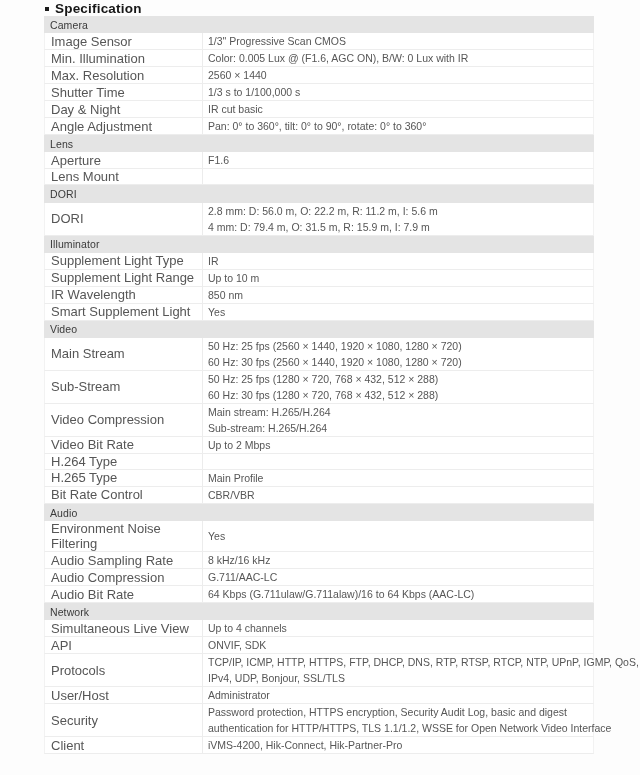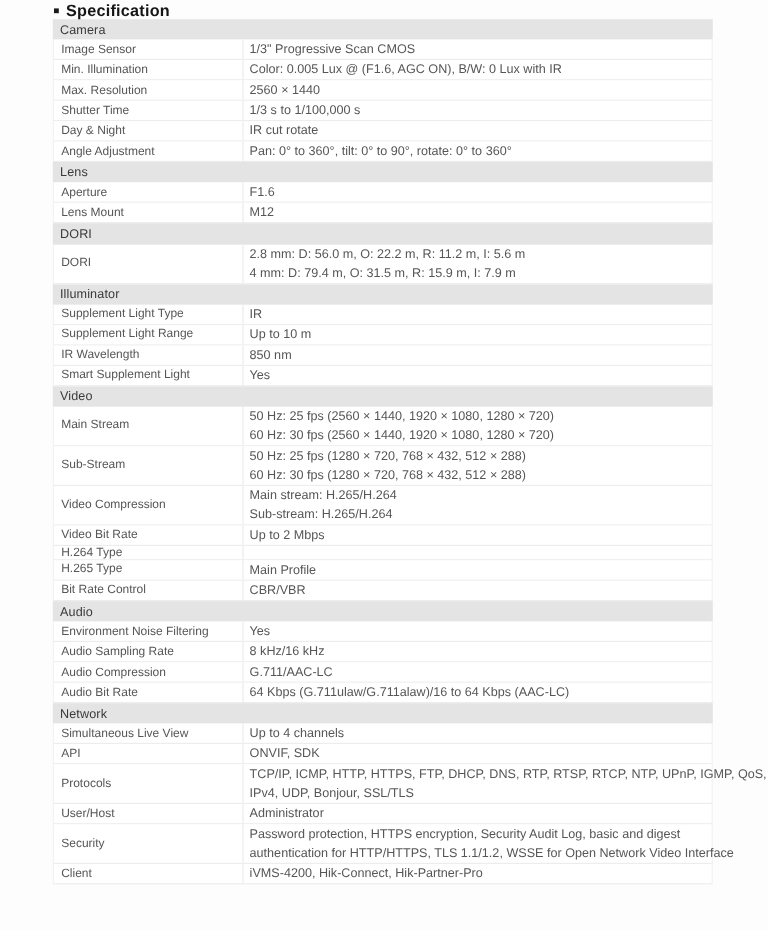--- a/index.html
+++ b/index.html
@@ -34,21 +34,21 @@
     display: flex;
     background: #ffffff;
     border-bottom: 1px solid #ededed;
     border-left: 1px solid #f2f2f2;
     border-right: 1px solid #f2f2f2;
   }
   .cell-label {
     flex: 0 0 158px; width: 158px;
     padding-left: 6px; padding-right: 4px;
     display: flex; align-items: center;
-    font-size: 10px; color: #565656;
+    font-size: 13px; color: #565656;
     border-right: 1px solid #ececec;
   }
   .cell-value {
     flex: 1;
     padding-left: 5px;
     display: flex; flex-direction: column; justify-content: center;
     font-size: 10.5px; color: #565656;
   }
   .vline { line-height: 16px; white-space: nowrap; }
 </style>
@@ -82,41 +82,38 @@
       </div>
       <div class="row">
         <div class="cell-label">Shutter Time</div>
         <div class="cell-value">
           <div class="vline">1/3 s to 1/100,000 s</div>
         </div>
       </div>
       <div class="row">
         <div class="cell-label">Day &amp; Night</div>
         <div class="cell-value">
-          <div class="vline">IR cut rotate</div>
+          <div class="vline">IR cut basic</div>
         </div>
       </div>
       <div class="row">
         <div class="cell-label">Angle Adjustment</div>
         <div class="cell-value">
           <div class="vline">Pan: 0° to 360°, tilt: 0° to 90°, rotate: 0° to 360°</div>
         </div>
       </div>
       <div class="sec-header">Lens</div>
       <div class="row">
         <div class="cell-label">Aperture</div>
         <div class="cell-value">
           <div class="vline">F1.6</div>
         </div>
       </div>
       <div class="row">
         <div class="cell-label">Lens Mount</div>
-        <div class="cell-value">
-          <div class="vline">M12</div>
-        </div>
       </div>
       <div class="sec-header">DORI</div>
       <div class="row">
         <div class="cell-label">DORI</div>
         <div class="cell-value">
           <div class="vline">2.8 mm: D: 56.0 m, O: 22.2 m, R: 11.2 m, I: 5.6 m</div>
           <div class="vline">4 mm: D: 79.4 m, O: 31.5 m, R: 15.9 m, I: 7.9 m</div>
         </div>
       </div>
       <div class="sec-header">Illuminator</div>

